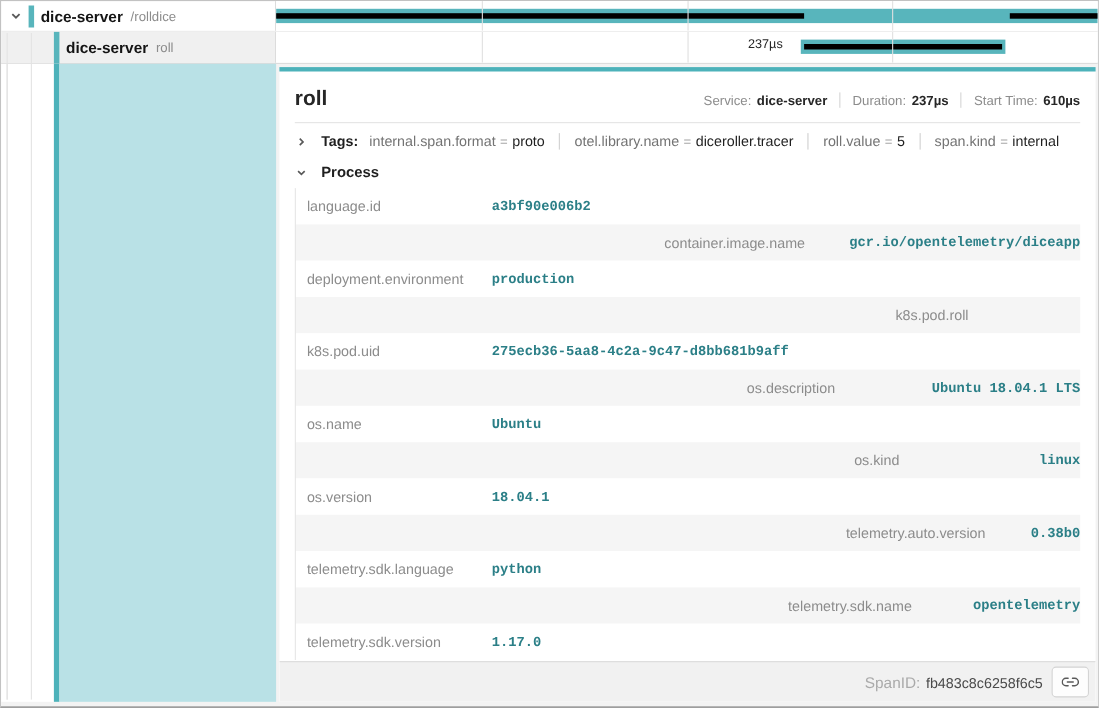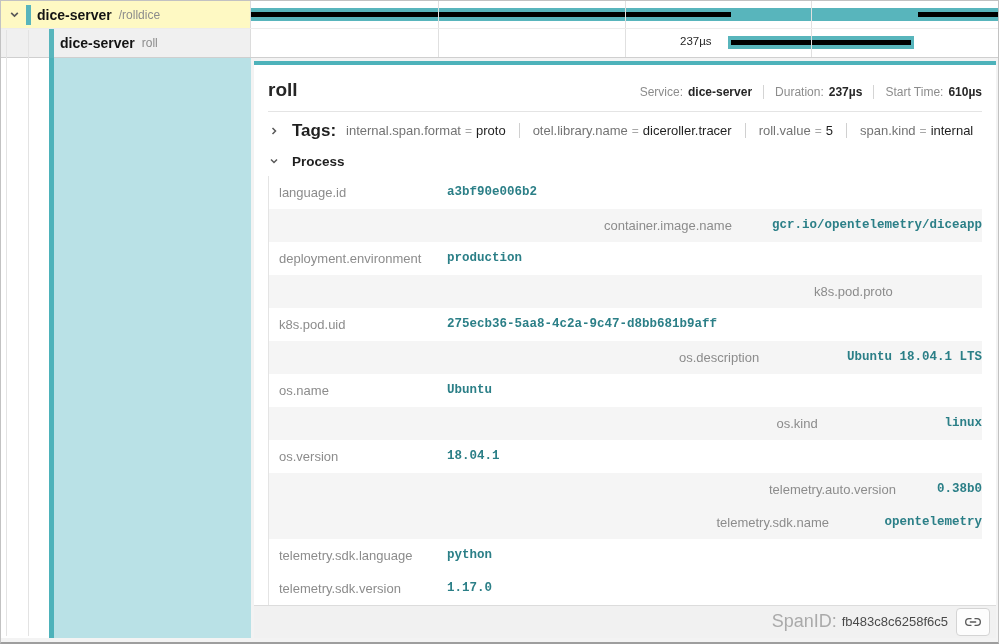--- a/index.html
+++ b/index.html
@@ -1,20 +1,20 @@
 <!DOCTYPE html>
 <html style="--span-bar: #58b5bc; --bar-overlay: #000000; --selected-highlight: #b9e1e6; --accent-strip: #4db2ba; --value-text: #2b7f87;"><head>
 <meta charset="utf-8">
 <style>
   * { margin:0; padding:0; box-sizing:border-box; }
   html,body { background:#e9e9e9; }
   body { font-family:"Liberation Sans", sans-serif; }
 
   .window{
-    position:relative; width:999px; height:644px; background:#fef9c3;
+    position:relative; width:999px; height:644px; background:#ffffff;
     border:1px solid #c2c2c2; border-bottom:2px solid #9e9e9e; overflow:hidden;
   }
 
   
   .rows{ position:absolute; top:0; left:0; right:0; height:57px; }
   .span-row{ display:flex; height:28px; position:relative; }
   .span-row.r1{ border-bottom:1px solid #ececec; }
   .span-row.r2{ border-bottom:1px solid #cfcfcf; height:29px; }
   .name-col{ width:250px; flex:0 0 250px; display:flex; align-items:center; border-right:1px solid #dcdcdc; position:relative; cursor:pointer; }
   .r2 .name-col{ background:#f0f0f0; }
@@ -49,42 +49,42 @@
   .card-header{ display:flex; align-items:baseline; justify-content:space-between; padding:14px 14px 10px 14px; }
   .card-title{ font-size:19px; font-weight:600; color:#262626; }
   .hdr-info{ display:flex; align-items:baseline; font-size:12px; }
   .hdr-item{ white-space:nowrap; }
   .hdr-item + .hdr-item{ border-left:1px solid #d4d4d4; padding-left:11px; margin-left:11px; }
   .hdr-label{ color:#8c8c8c; margin-right:5px; }
   .hdr-value{ color:#262626; font-weight:700; }
   .hdr-divider{ height:1px; background:#e4e4e4; margin:0 14px; }
 
   .tags-row{ display:flex; align-items:center; padding:9px 14px 7px 14px; cursor:pointer; }
-  .tags-label{ font-size:17px; font-weight:700; color:#1f1f1f; margin:0 10px 0 6px; }
+  .tags-label{ font-size:13px; font-weight:700; color:#1f1f1f; margin:0 10px 0 6px; }
   .tag-items{ display:flex; align-items:center; font-size:13px; }
   .tag-item{ white-space:nowrap; }
   .tag-item + .tag-item{ border-left:1px solid #d0d0d0; padding-left:13px; margin-left:13px; }
   .tag-key{ color:#737373; }
   .tag-eq{ color:#a8a8a8; margin:0 4px; font-size:12px; }
   .tag-val{ color:#1f1f1f; }
 
   .process-header{ display:flex; align-items:center; padding:6px 14px 7px 14px; cursor:pointer; }
   .process-label{ font-size:13.5px; font-weight:700; color:#1f1f1f; margin-left:6px; }
 
   .ptable{ margin:0 14px; border-left:1px solid #e4e4e4; }
   .prow{ display:flex; align-items:center; height:33px; background:#fff; }
   .prow.alt{ background:#f5f5f5;justify-content:flex-end; }
   .pkey{ width:178px; flex:0 0 178px; padding-left:10px; font-size:13px; color:#8c8c8c; white-space:nowrap; overflow:hidden; }
   .pval{ font-family:"Liberation Mono","DejaVu Sans Mono",monospace; font-size:12.5px; font-weight:600; color:#2b7f87; white-space:nowrap; }
 
   .card-footer{
     margin-top:auto; height:37px; background:#f1f1f1; border-top:1px solid #dcdcdc;
     display:flex; align-items:center; justify-content:flex-end; padding:0 6px 0 14px;
   }
-  .spanid-label{ font-size:18px; color:#aaa; margin-right:5px; }
+  .spanid-label{ font-size:14px; color:#aaa; margin-right:5px; }
   .spanid-value{ font-size:13px; color:#4a4a4a; margin-right:8px; }
   .link-btn{
     width:34px; height:28px; background:#fdfdfd; border:1px solid #d4d4d4; border-radius:4px;
     display:flex; align-items:center; justify-content:center; cursor:pointer;
   }
 </style>
 </head>
 <body>
 
 <div class="window">
@@ -180,21 +180,21 @@
           </div>
           <div class="prow alt">
             <div class="pkey">container.image.name</div>
             <div class="pval">gcr.io/opentelemetry/diceapp</div>
           </div>
           <div class="prow">
             <div class="pkey">deployment.environment</div>
             <div class="pval">production</div>
           </div>
           <div class="prow alt">
-            <div class="pkey">k8s.pod.proto</div>
+            <div class="pkey">k8s.pod.roll</div>
           </div>
           <div class="prow">
             <div class="pkey">k8s.pod.uid</div>
             <div class="pval">275ecb36-5aa8-4c2a-9c47-d8bb681b9aff</div>
           </div>
           <div class="prow alt">
             <div class="pkey">os.description</div>
             <div class="pval">Ubuntu 18.04.1 LTS</div>
           </div>
           <div class="prow">
@@ -206,27 +206,27 @@
             <div class="pval">linux</div>
           </div>
           <div class="prow">
             <div class="pkey">os.version</div>
             <div class="pval">18.04.1</div>
           </div>
           <div class="prow alt">
             <div class="pkey">telemetry.auto.version</div>
             <div class="pval">0.38b0</div>
           </div>
+          <div class="prow">
+            <div class="pkey">telemetry.sdk.language</div>
+            <div class="pval">python</div>
+          </div>
           <div class="prow alt">
             <div class="pkey">telemetry.sdk.name</div>
             <div class="pval">opentelemetry</div>
-          </div>
-          <div class="prow">
-            <div class="pkey">telemetry.sdk.language</div>
-            <div class="pval">python</div>
           </div>
           <div class="prow">
             <div class="pkey">telemetry.sdk.version</div>
             <div class="pval">1.17.0</div>
           </div>
       </div>
 
       <div class="card-footer">
         <span class="spanid-label">SpanID:</span>
         <span class="spanid-value">fb483c8c6258f6c5</span>

